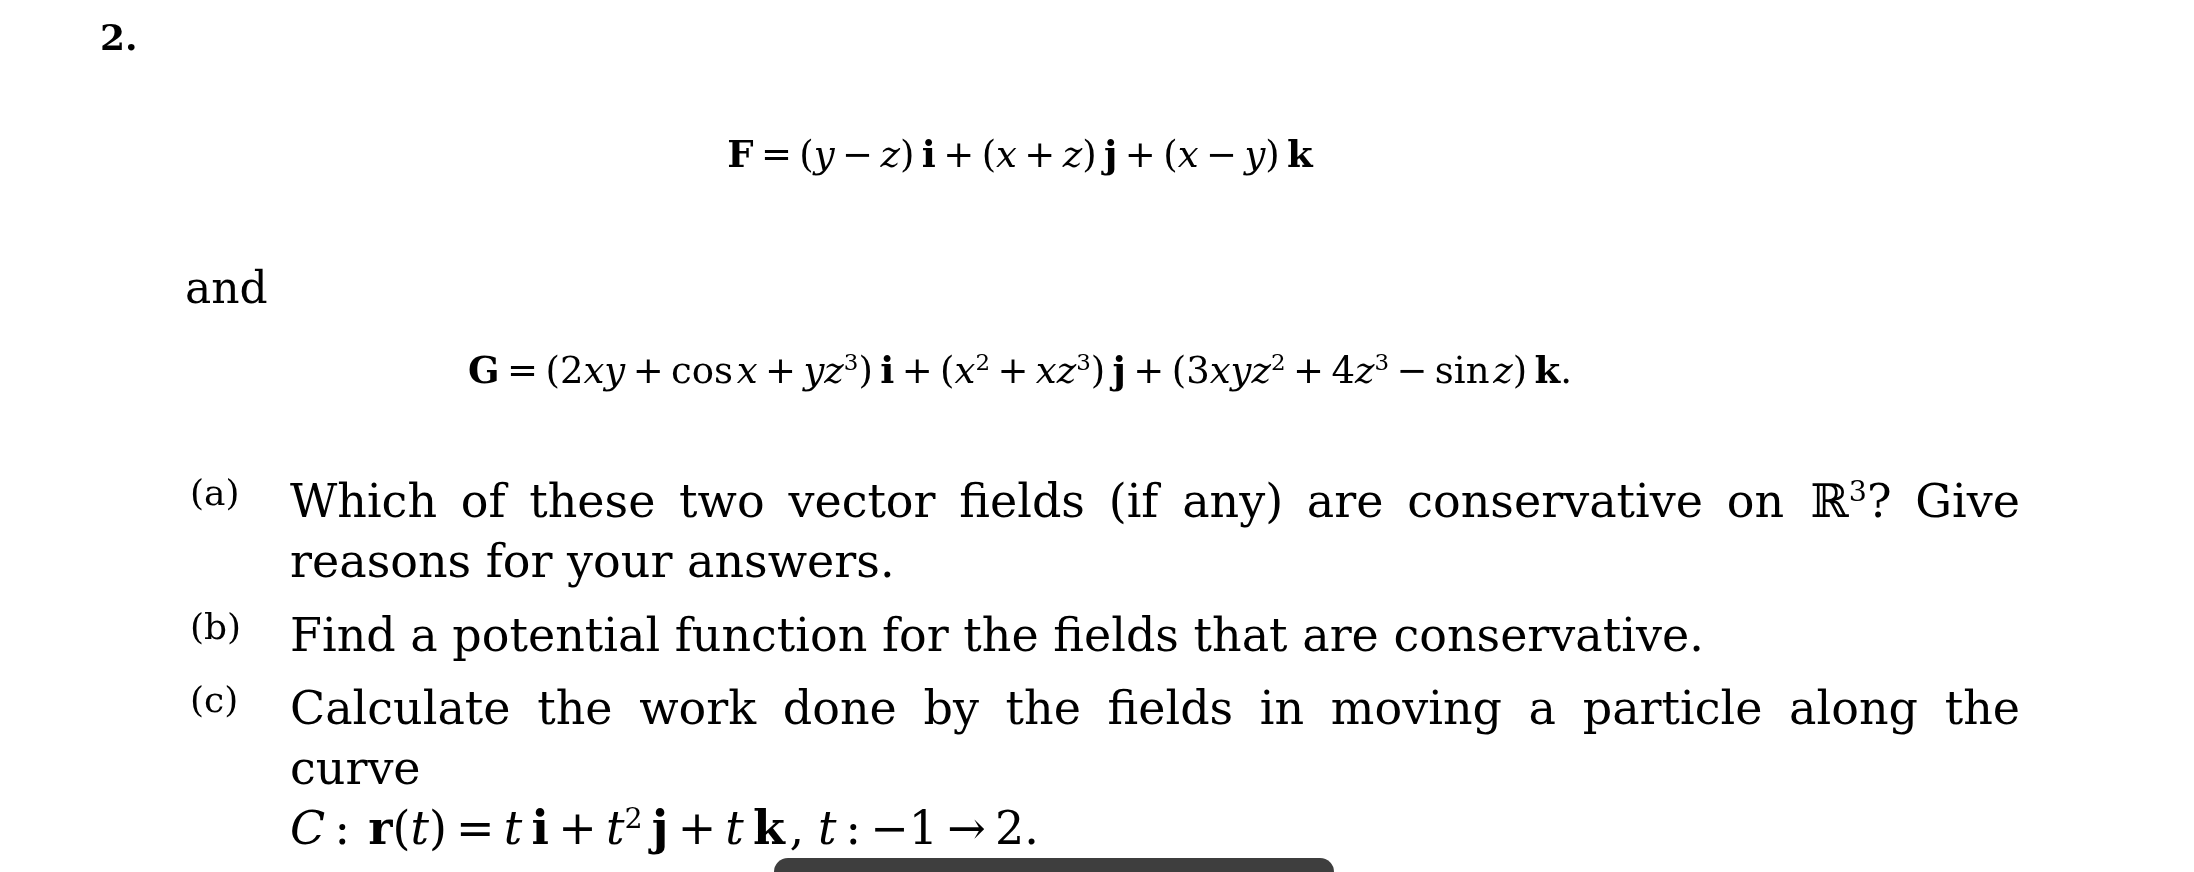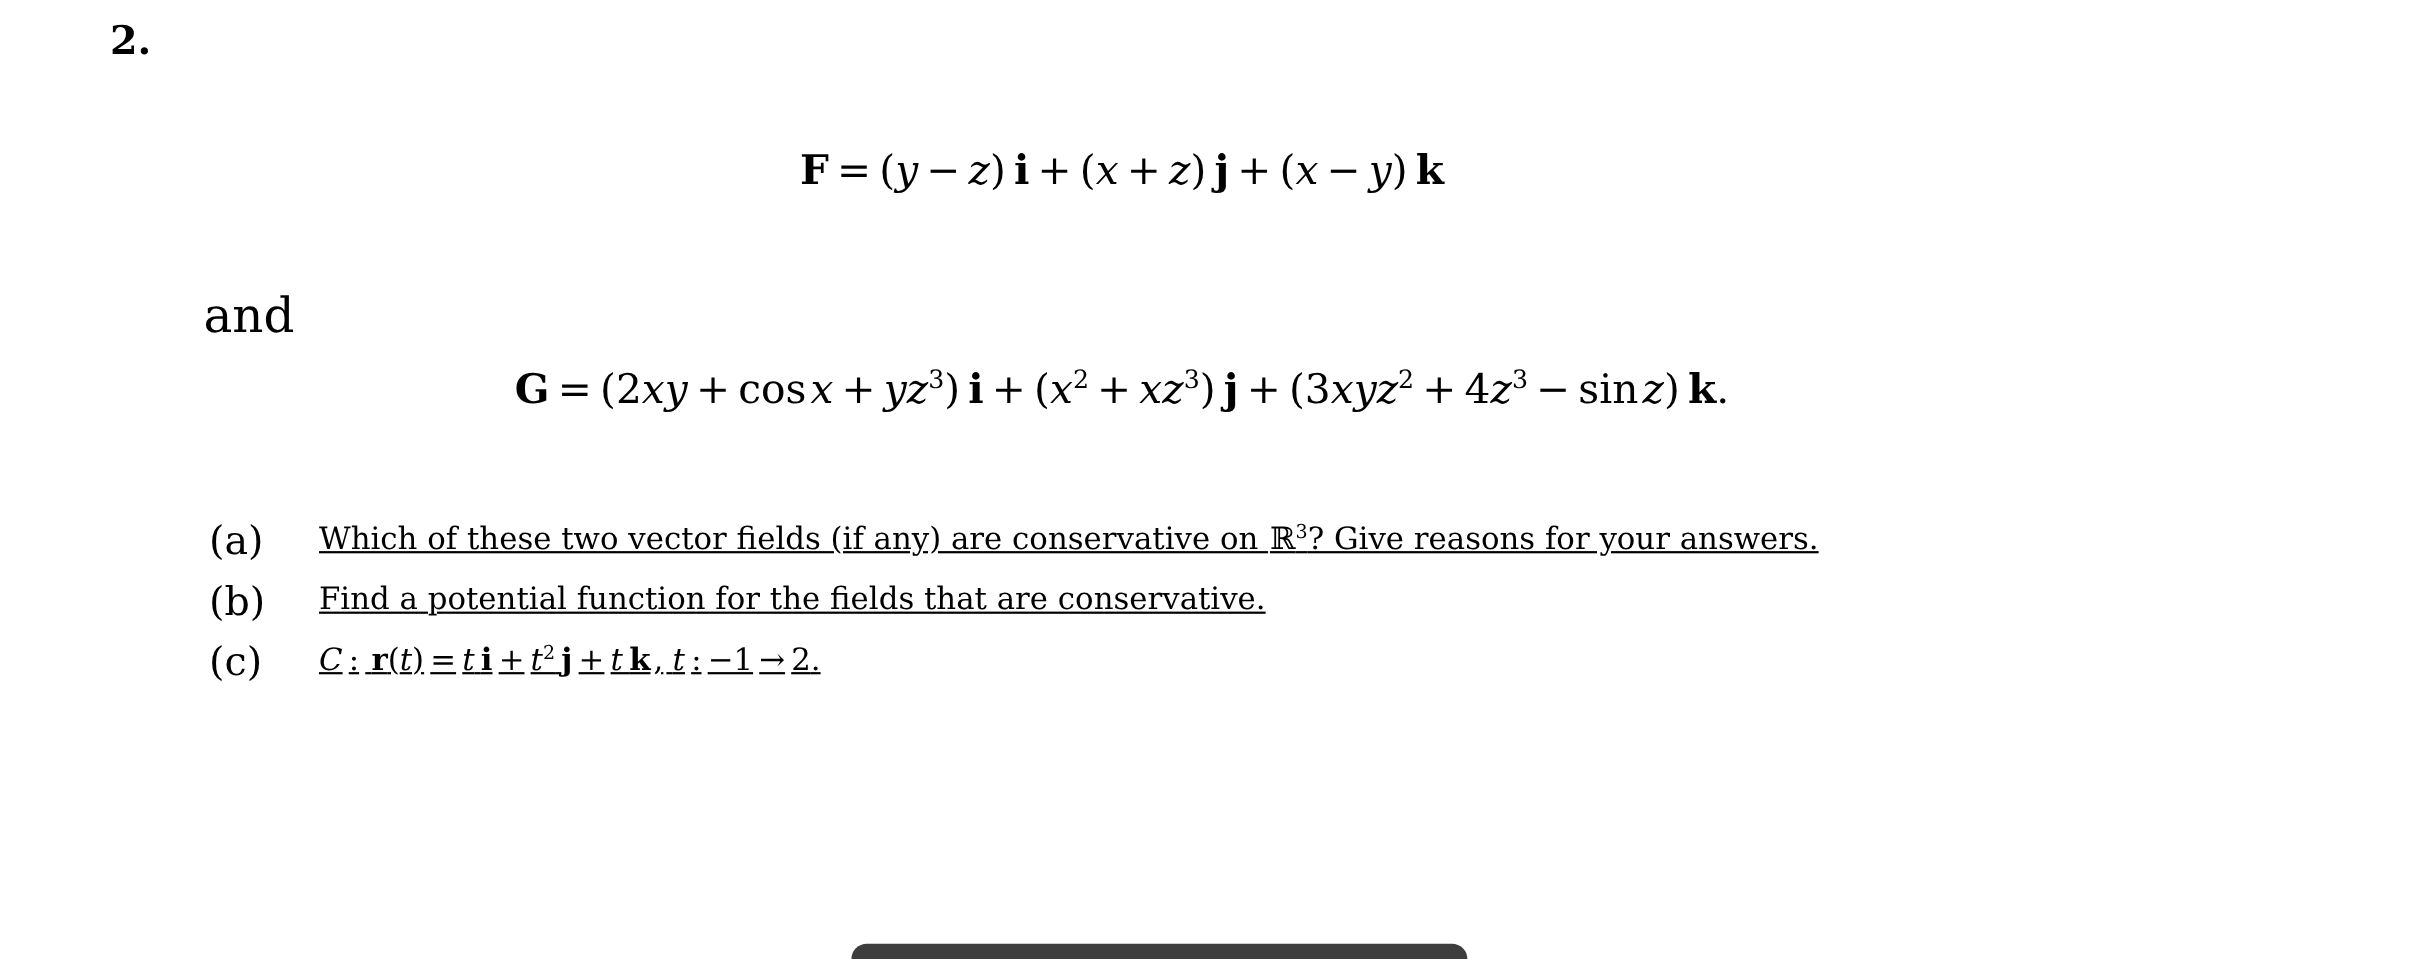--- a/index.html
+++ b/index.html
@@ -83,21 +83,21 @@
 
   
   .display-eq {
     position: absolute;
     width: 2040px;
     text-align: center;
     font-size: 37px;
     white-space: nowrap;
   }
   #eq-F { top: 132px; }
-  #eq-G { top: 331px; }
+  #eq-G { top: 348px; }
 
   
   .and-line {
     position: absolute;
     left: 185px;
     top: 262px;
     font-size: 44px;
   }
 
   
@@ -113,24 +113,23 @@
     margin-bottom: 14px;
   }
   .part-label {
     flex: none;
     width: 100px;
     font-size: 36px;
     text-align: left;
     padding-top: 0;
   }
   .part-body {
-    font-size: 28px;
+    font-size: 46px;
     line-height: 1.30;
     flex: 1;
-    text-decoration: underline;
   }
   .just {
     text-align: justify;
     text-align-last: left;
   }
   .just-full {
     text-align: justify;
   }
 
   
@@ -171,20 +170,21 @@
     </div>
 
     <div class="part">
       <span class="part-label">(b)</span>
       <span class="part-body">Find a potential function for the fields that are conservative.</span>
     </div>
 
     <div class="part">
       <span class="part-label">(c)</span>
       <span class="part-body">
+        <span class="just-full" style="display:block">Calculate the work done by the fields in moving a particle along the curve</span>
         <span style="display:block"><span class="mathvar">C</span><span class="op">:</span> <span class="mathbf">r</span><span class="paren">(</span><span class="mathvar">t</span><span class="paren">)</span><span class="op">=</span><span class="mathvar">t</span> <span class="mathbf">i</span><span class="op">+</span><span class="mathvar">t</span><sup class="pw">2</sup> <span class="mathbf">j</span><span class="op">+</span><span class="mathvar">t</span> <span class="mathbf">k</span><span class="opn">,</span> <span class="mathvar">t</span><span class="op">:</span><span class="mathrm">−1</span><span class="op">→</span><span class="mathrm">2</span><span>.</span></span>
       </span>
     </div>
 
   </div>
 
   <div class="toolbar-stub" style="background: rgb(62, 62, 62);"></div>
 
 </div>
 

